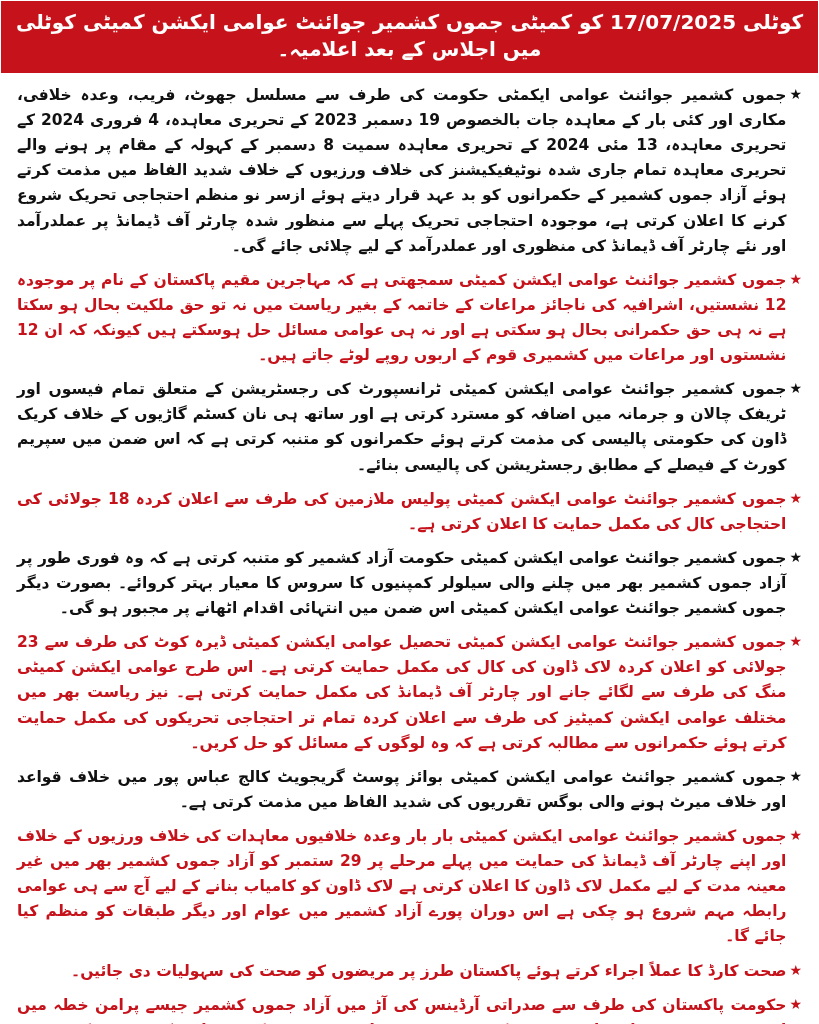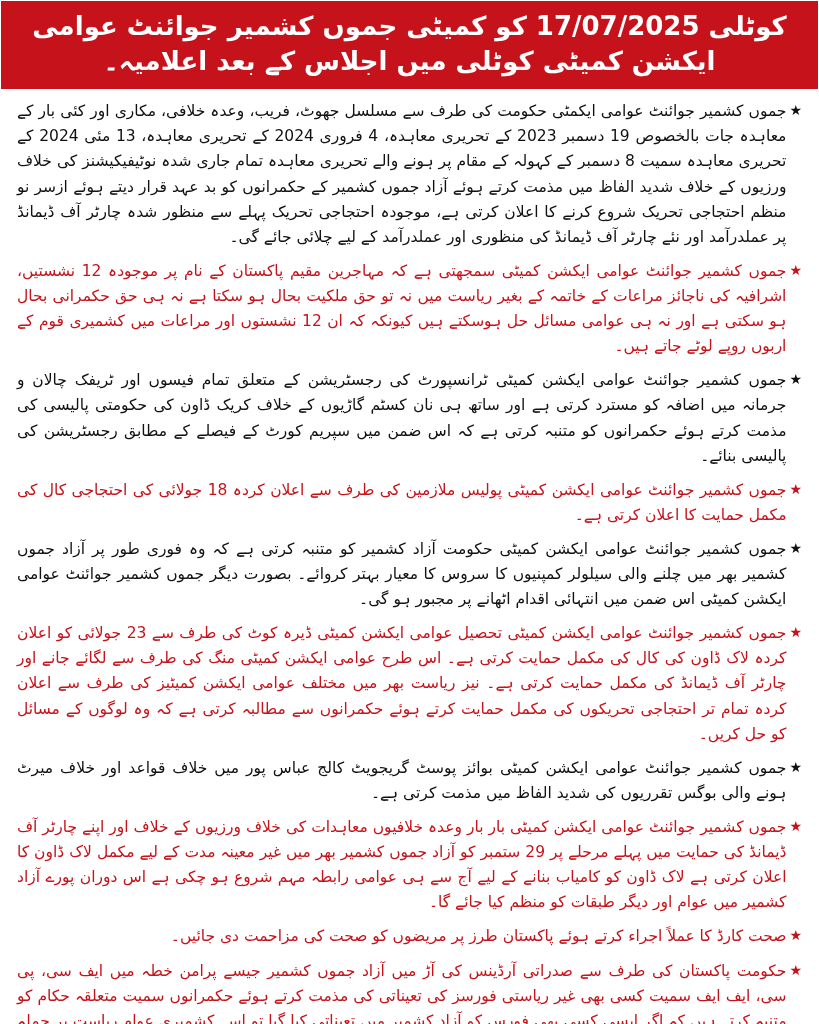--- a/index.html
+++ b/index.html
@@ -24,21 +24,21 @@
   
   .header {
     background: #c6131b;
     color: #ffffff;
     text-align: center;
     padding: 8px 14px 10px 14px;
     box-sizing: border-box;
   }
   .header-title {
     direction: rtl;
-    font-size: 26px;
+    font-size: 20px;
     font-weight: bold;
     line-height: 1.35;
     letter-spacing: 0px;
     color: #ffffff;
   }
   
   .content {
     flex: 1 1 auto;
     padding: 10px 16px 6px 16px;
     box-sizing: border-box;
@@ -58,21 +58,21 @@
     padding-top: 1px;
     margin-left: 3px;
   }
   .ptext {
     flex: 1 1 auto;
     direction: rtl;
     text-align: justify;
     text-align-last: right;
     font-size: 15.5px;
     line-height: 1.62;
-    font-weight: normal;
+    font-weight: bold;
   }
   .black .ptext, .black .bullet { color: #111111; }
   .red .ptext, .red .bullet { color: #c6131b; }
 </style>
 </head>
 <body>
 
 <div class="page">
 
   <div class="header">
@@ -116,21 +116,21 @@
       <span class="ptext">جموں کشمیر جوائنٹ عوامی ایکشن کمیٹی بوائز پوسٹ گریجویٹ کالج عباس پور میں خلاف قواعد اور خلاف میرٹ ہونے والی بوگس تقرریوں کی شدید الفاظ میں مذمت کرتی ہے۔</span>
     </div>
 
     <div class="para red">
       <span class="bullet">★</span>
       <span class="ptext">جموں کشمیر جوائنٹ عوامی ایکشن کمیٹی بار بار وعدہ خلافیوں معاہدات کی خلاف ورزیوں کے خلاف اور اپنے چارٹر آف ڈیمانڈ کی حمایت میں پہلے مرحلے پر 29 ستمبر کو آزاد جموں کشمیر بھر میں غیر معینہ مدت کے لیے مکمل لاک ڈاون کا اعلان کرتی ہے لاک ڈاون کو کامیاب بنانے کے لیے آج سے ہی عوامی رابطہ مہم شروع ہو چکی ہے اس دوران پورے آزاد کشمیر میں عوام اور دیگر طبقات کو منظم کیا جائے گا۔</span>
     </div>
 
     <div class="para red">
       <span class="bullet">★</span>
-      <span class="ptext">صحت کارڈ کا عملاً اجراء کرتے ہوئے پاکستان طرز پر مریضوں کو صحت کی مزاحمت دی جائیں۔</span>
+      <span class="ptext">صحت کارڈ کا عملاً اجراء کرتے ہوئے پاکستان طرز پر مریضوں کو صحت کی سہولیات دی جائیں۔</span>
     </div>
 
     <div class="para red">
       <span class="bullet">★</span>
       <span class="ptext">حکومت پاکستان کی طرف سے صدراتی آرڈینس کی آڑ میں آزاد جموں کشمیر جیسے پرامن خطہ میں ایف سی، پی سی، ایف ایف سمیت کسی بھی غیر ریاستی فورسز کی تعیناتی کی مذمت کرتے ہوئے حکمرانوں سمیت متعلقہ حکام کو متنبہ کرتے ہیں کہ اگر ایسی کسی بھی فورس کو آزاد کشمیر میں تعیناتی کیا گیا تو اسے کشمیری عوام ریاست پر حملہ تصور کریں گے اور اس کے خلاف بھرپور مزاحمت کی جائے گی۔</span>
     </div>
 
   </div>
 
 </div>

